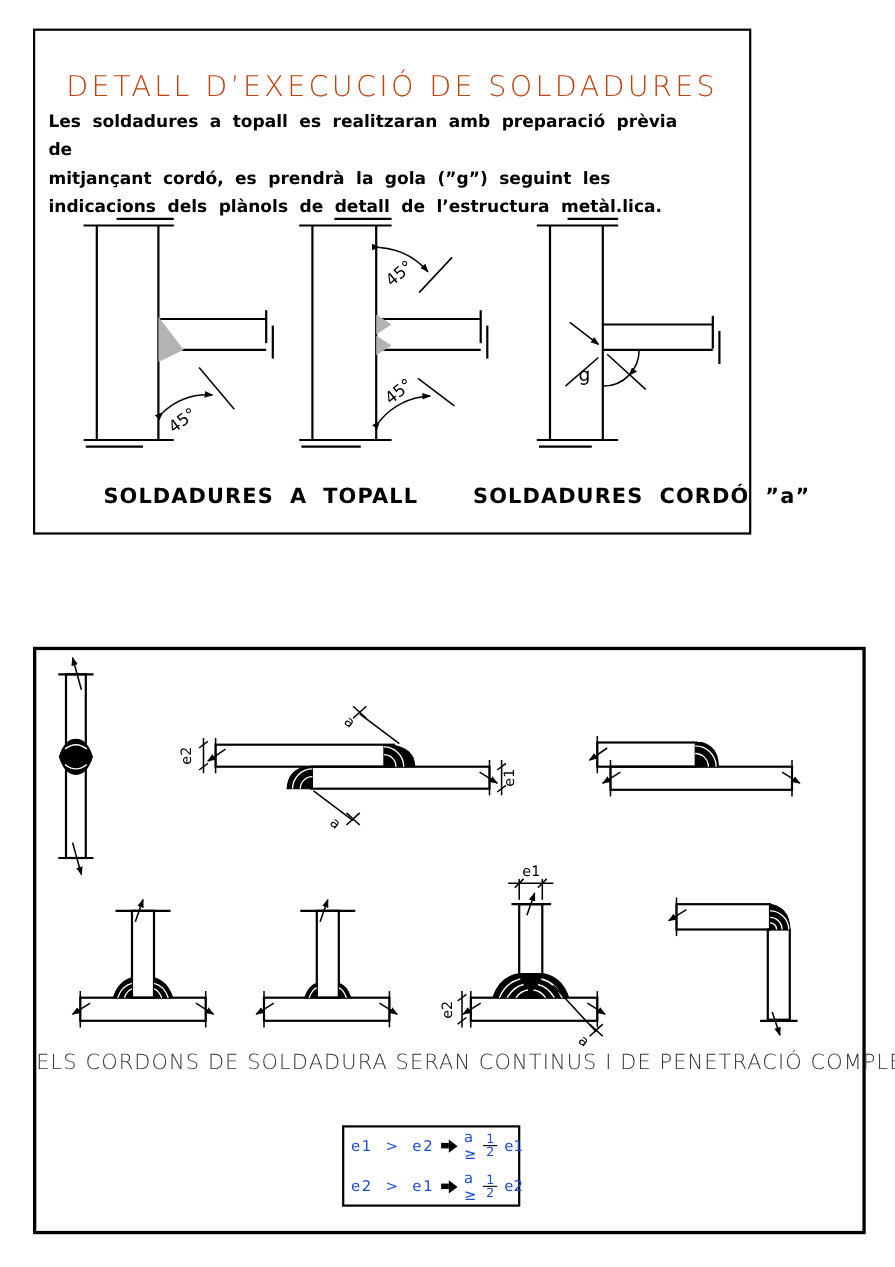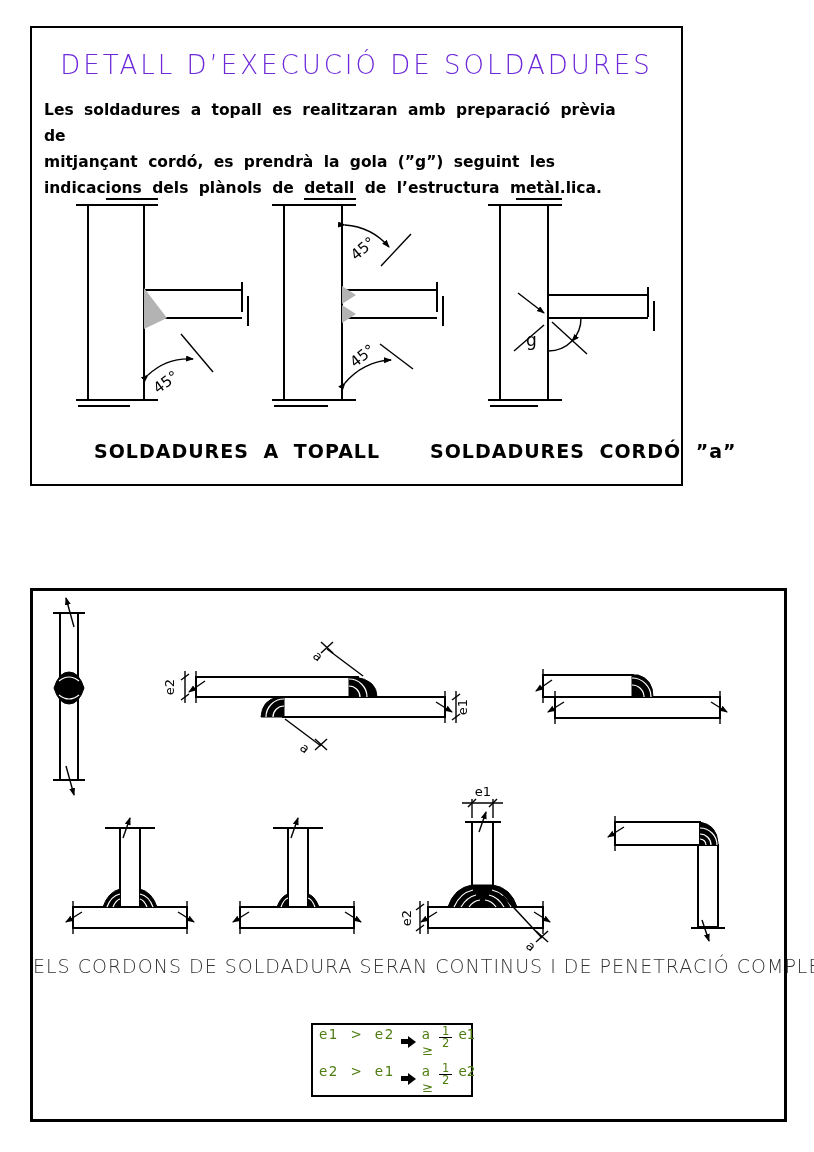--- a/index.html
+++ b/index.html
@@ -1,28 +1,28 @@
 <!DOCTYPE html>
 <html><head>
 <meta charset="utf-8">
 <style>
   html,body{margin:0;padding:0;background:#fff;}
   body{width:814px;height:1152px;position:relative;font-family:"DejaVu Sans",sans-serif;color:#000;}
   .panel{position:absolute;background:#fff;box-sizing:border-box;}
   .p1{left:30px;top:26px;width:653px;height:460px;border:2px solid #000;}
   .p2{left:30px;top:588px;width:757px;height:534px;border:3px solid #000;}
-  .title{position:absolute;left:0;top:5px;width:100%;text-align:center;font-size:26px;font-weight:300;letter-spacing:3px;white-space:nowrap;color:#6d28d9;}
+  .title{position:absolute;left:0;top:19px;width:100%;text-align:center;font-size:26px;font-weight:300;letter-spacing:3px;white-space:nowrap;color:#c2410c;}
   .para{position:absolute;left:12px;top:69px;width:575px;font-size:15.5px;font-weight:bold;line-height:26px;word-spacing:5px;}
   .dsvg{position:absolute;left:0;top:0;}
   .cap{position:absolute;top:412px;font-size:19px;font-weight:bold;letter-spacing:1px;word-spacing:7px;text-align:center;white-space:nowrap;}
   .capL{left:62px;width:280px;text-align:center;}
   .capR{left:398px;width:256px;text-align:center;}
   .cap2{position:absolute;left:0;top:364px;width:100%;text-align:center;font-size:19px;font-weight:300;letter-spacing:1px;white-space:nowrap;color:#333;}
   .fbox{position:absolute;left:278px;top:432px;width:162px;height:74px;border:2px solid #000;box-sizing:border-box;display:flex;flex-direction:column;justify-content:center;gap:5px;padding:2px 6px;}
-  .frow{display:flex;gap:6px;font-size:13.5px;color:#4d7c0f;}
+  .frow{display:flex;align-items:center;gap:6px;font-size:13.5px;color:#1d4ed8;}
   .fcond{letter-spacing:1.5px;white-space:pre;}
   .imp{display:inline-flex;align-items:center;}
   .imp .shaft{display:inline-block;width:7px;height:5px;background:#000;}
   .imp .head{display:inline-block;width:0;height:0;border-top:6px solid transparent;border-bottom:6px solid transparent;border-left:8px solid #000;}
   .frac{display:inline-flex;flex-direction:column;align-items:center;font-size:11.5px;line-height:11px;font-weight:normal;}
   .frac .num{border-bottom:1.5px solid #000;padding:0 3px;font-weight:normal;font-style:normal;}
   .frac .den{font-weight:normal;font-style:normal;}
   svg text{fill:#000;font-family:"DejaVu Sans",sans-serif;}
   .ln{stroke:#000;stroke-width:2;fill:none;}
   .tn{stroke:#000;stroke-width:1.4;fill:none;}

